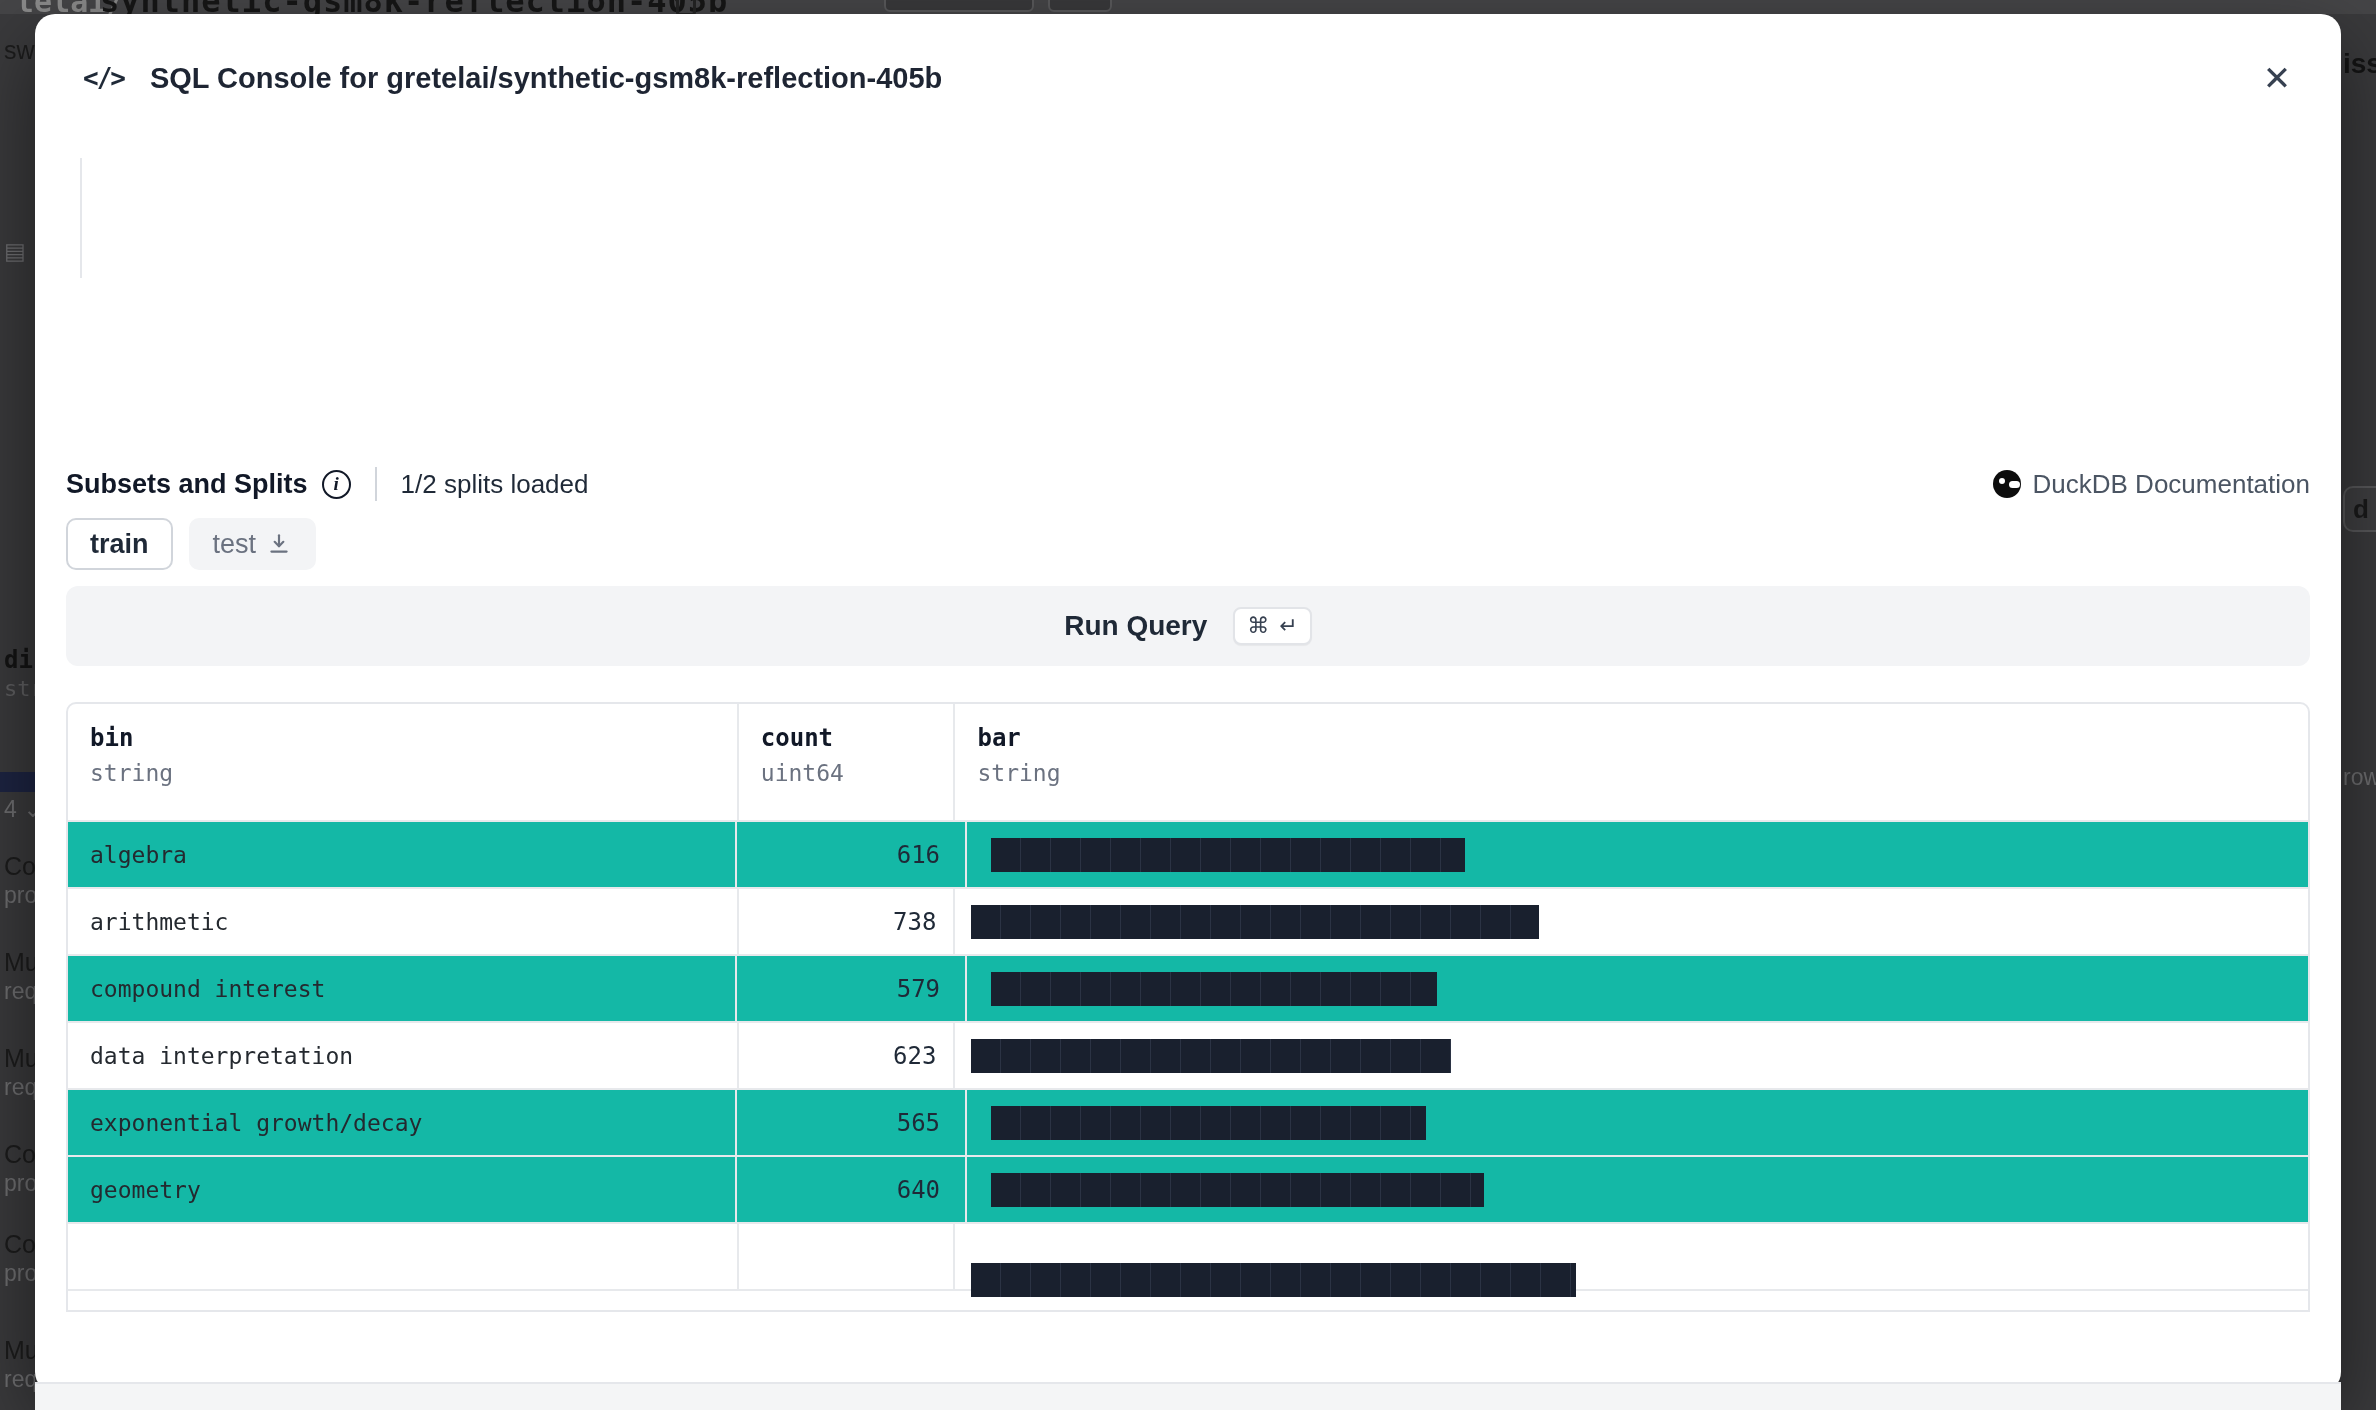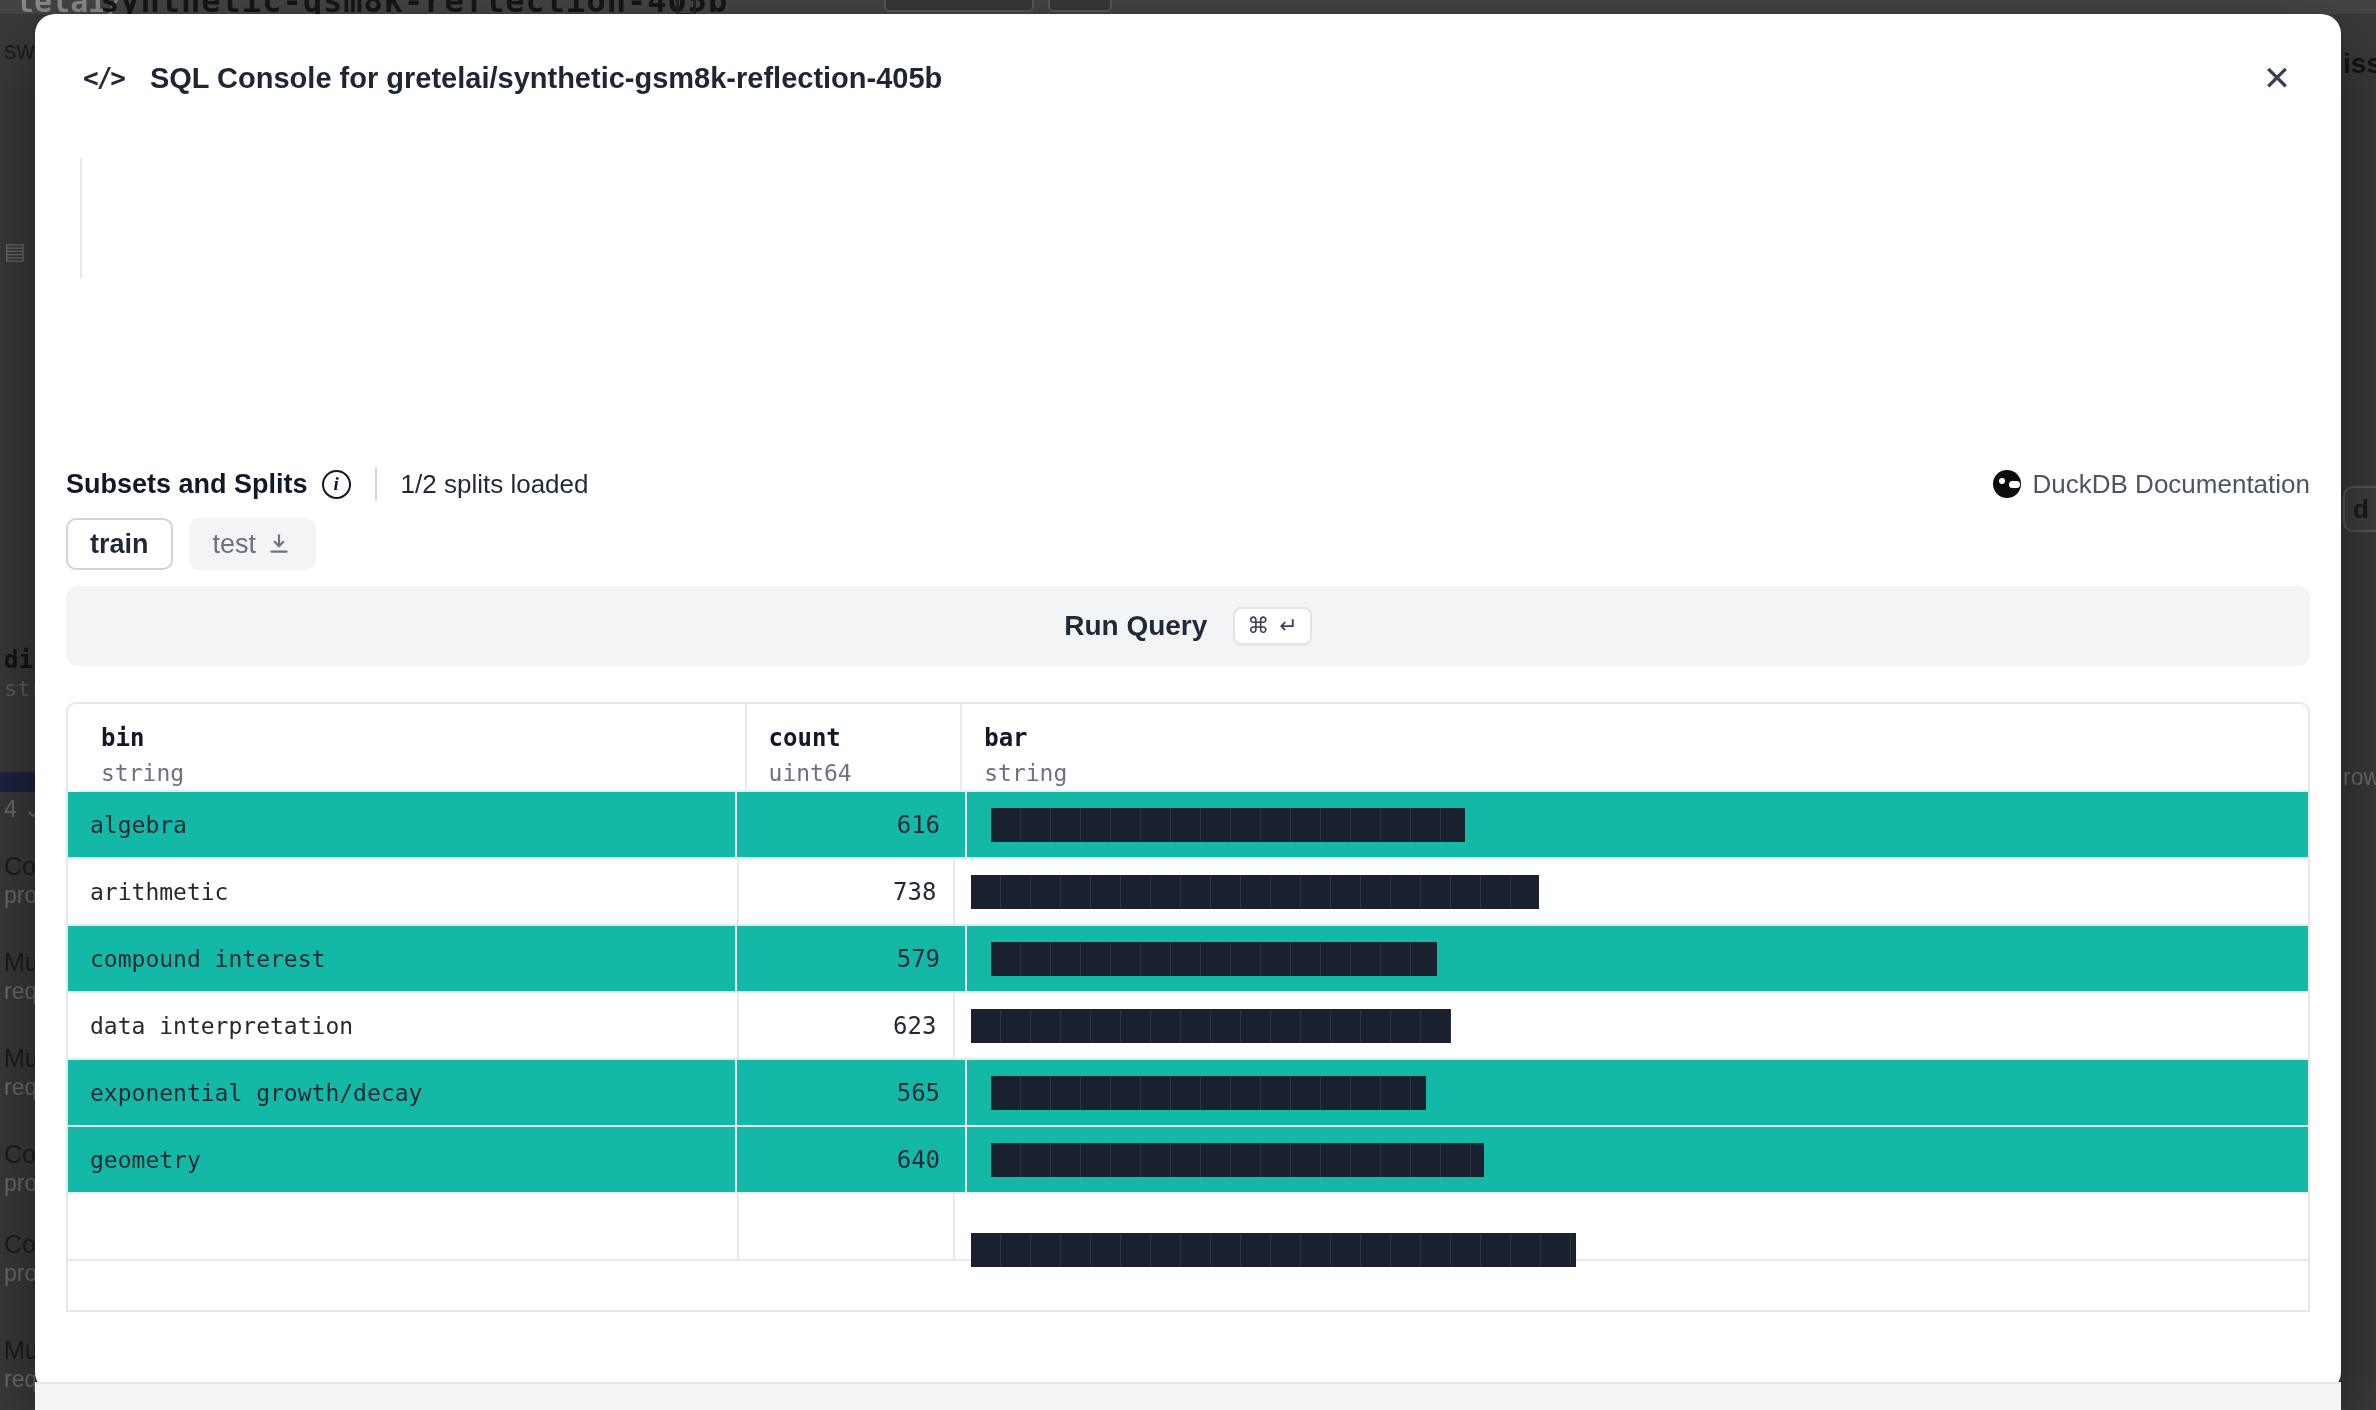--- a/index.html
+++ b/index.html
@@ -67,21 +67,21 @@
   
   .run-bar { position:absolute; left:31px; top:572px; width:2244px; height:80px; background:#f3f4f6;
              border-radius:12px; display:flex; align-items:center; justify-content:center; gap:26px; cursor:pointer; }
   .run-label { font-weight:700; font-size:28px; color:#1f2937; }
   .kbd { display:flex; align-items:center; gap:10px; background:#fff; border:2px solid #e2e4e8; border-radius:8px;
          padding:2px 12px; height:38px; font-size:22px; color:#374151; box-shadow:0 1px 1px rgba(0,0,0,.05); }
 
   
   .tablewrap { position:absolute; left:31px; top:688px; width:2244px; height:610px; overflow:hidden;
                border:2px solid #e5e7eb; border-radius:10px 10px 0 0; background:#fff; }
-  .thead { display:flex; height:88px; border-bottom:2px solid #e7e9ec;margin-left:11px; }
+  .thead { display:flex; height:118px; border-bottom:2px solid #e7e9ec; }
   .thcell { padding:20px 0 0 22px; }
   .thcell .cname { font:700 24px "DejaVu Sans Mono",monospace; color:#111827; }
   .thcell .ctype { font:23px "DejaVu Sans Mono",monospace; color:#6b7280; margin-top:8px; }
   .col-bin { width:670px; } .col-count { width:215px; } .col-bar { width:1355px; }
   .bdiv { width:0; border-left:2px solid #e7e9ec; }
   .trow { display:flex; height:67px; border-bottom:2px solid #e7e9ec; background:#fff; }
   .trow.odd { background:#14b8a6;gap:8px; }
   .td { display:flex; align-items:center; }
   .td.bin { width:670px; padding-left:22px; font:23px "DejaVu Sans Mono",monospace; color:#24292f; }
   .td.count { width:215px; justify-content:flex-end; padding-right:17px; font:24px "DejaVu Sans Mono",monospace; color:#1f2937; }

